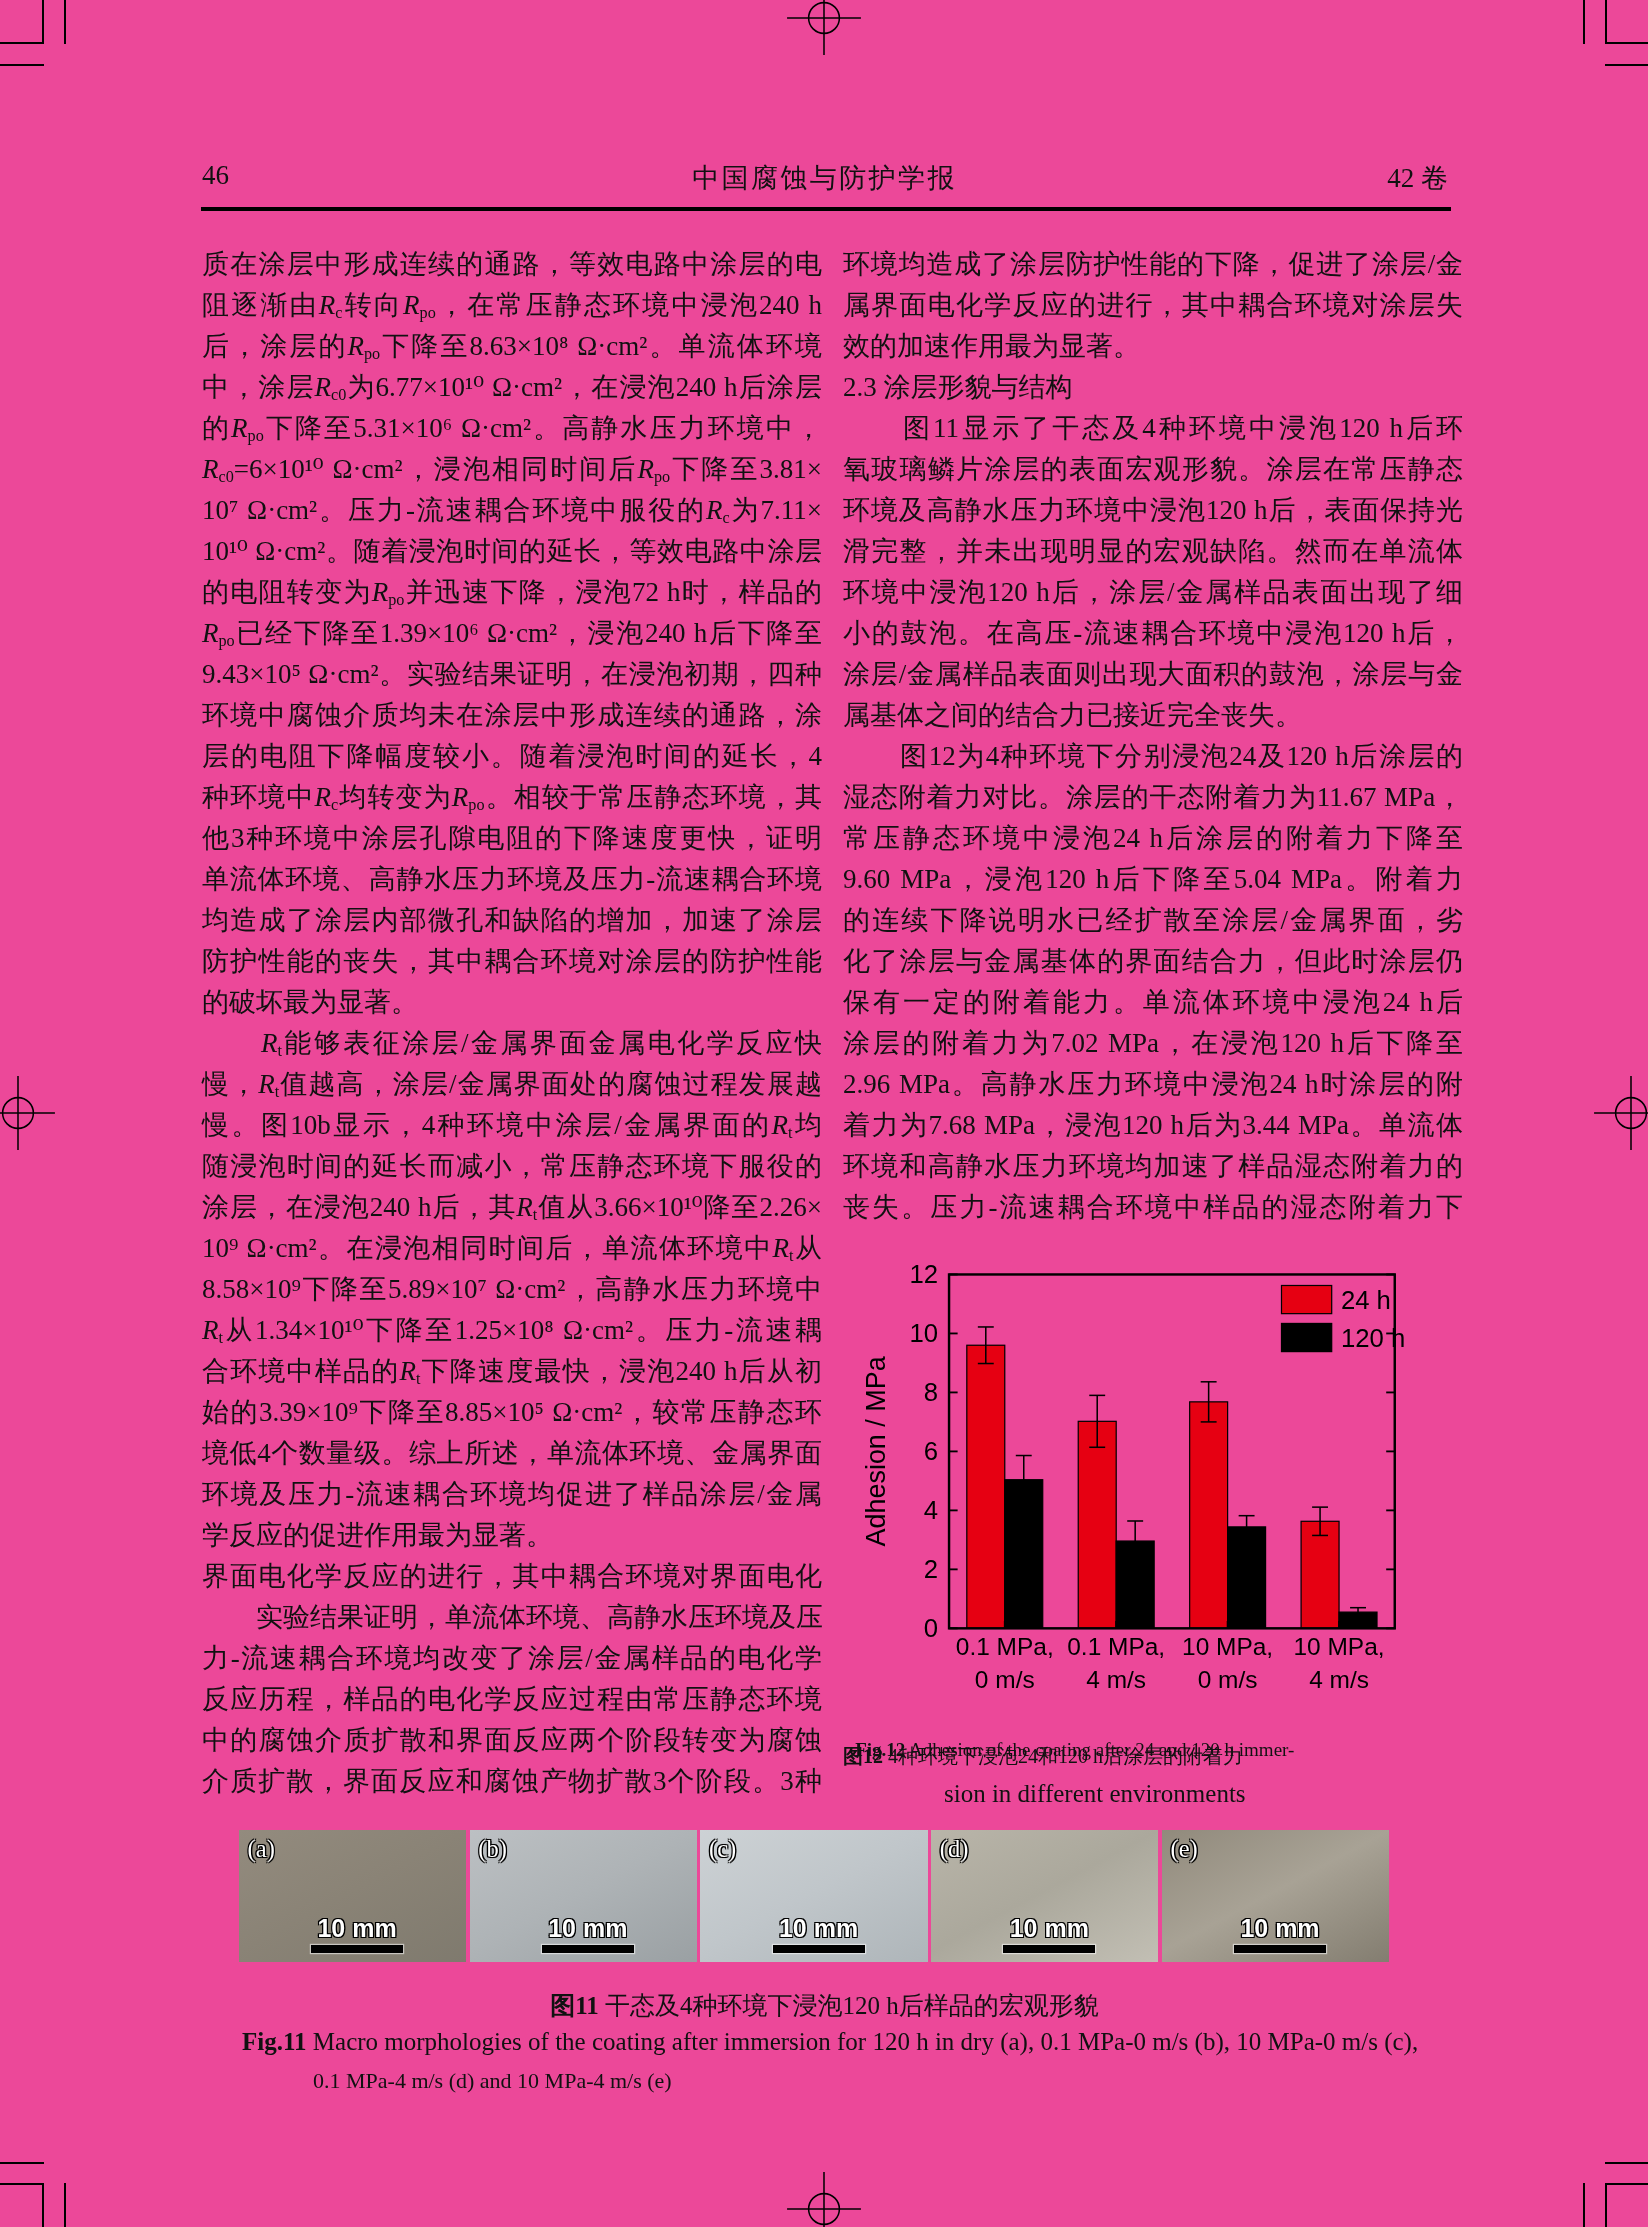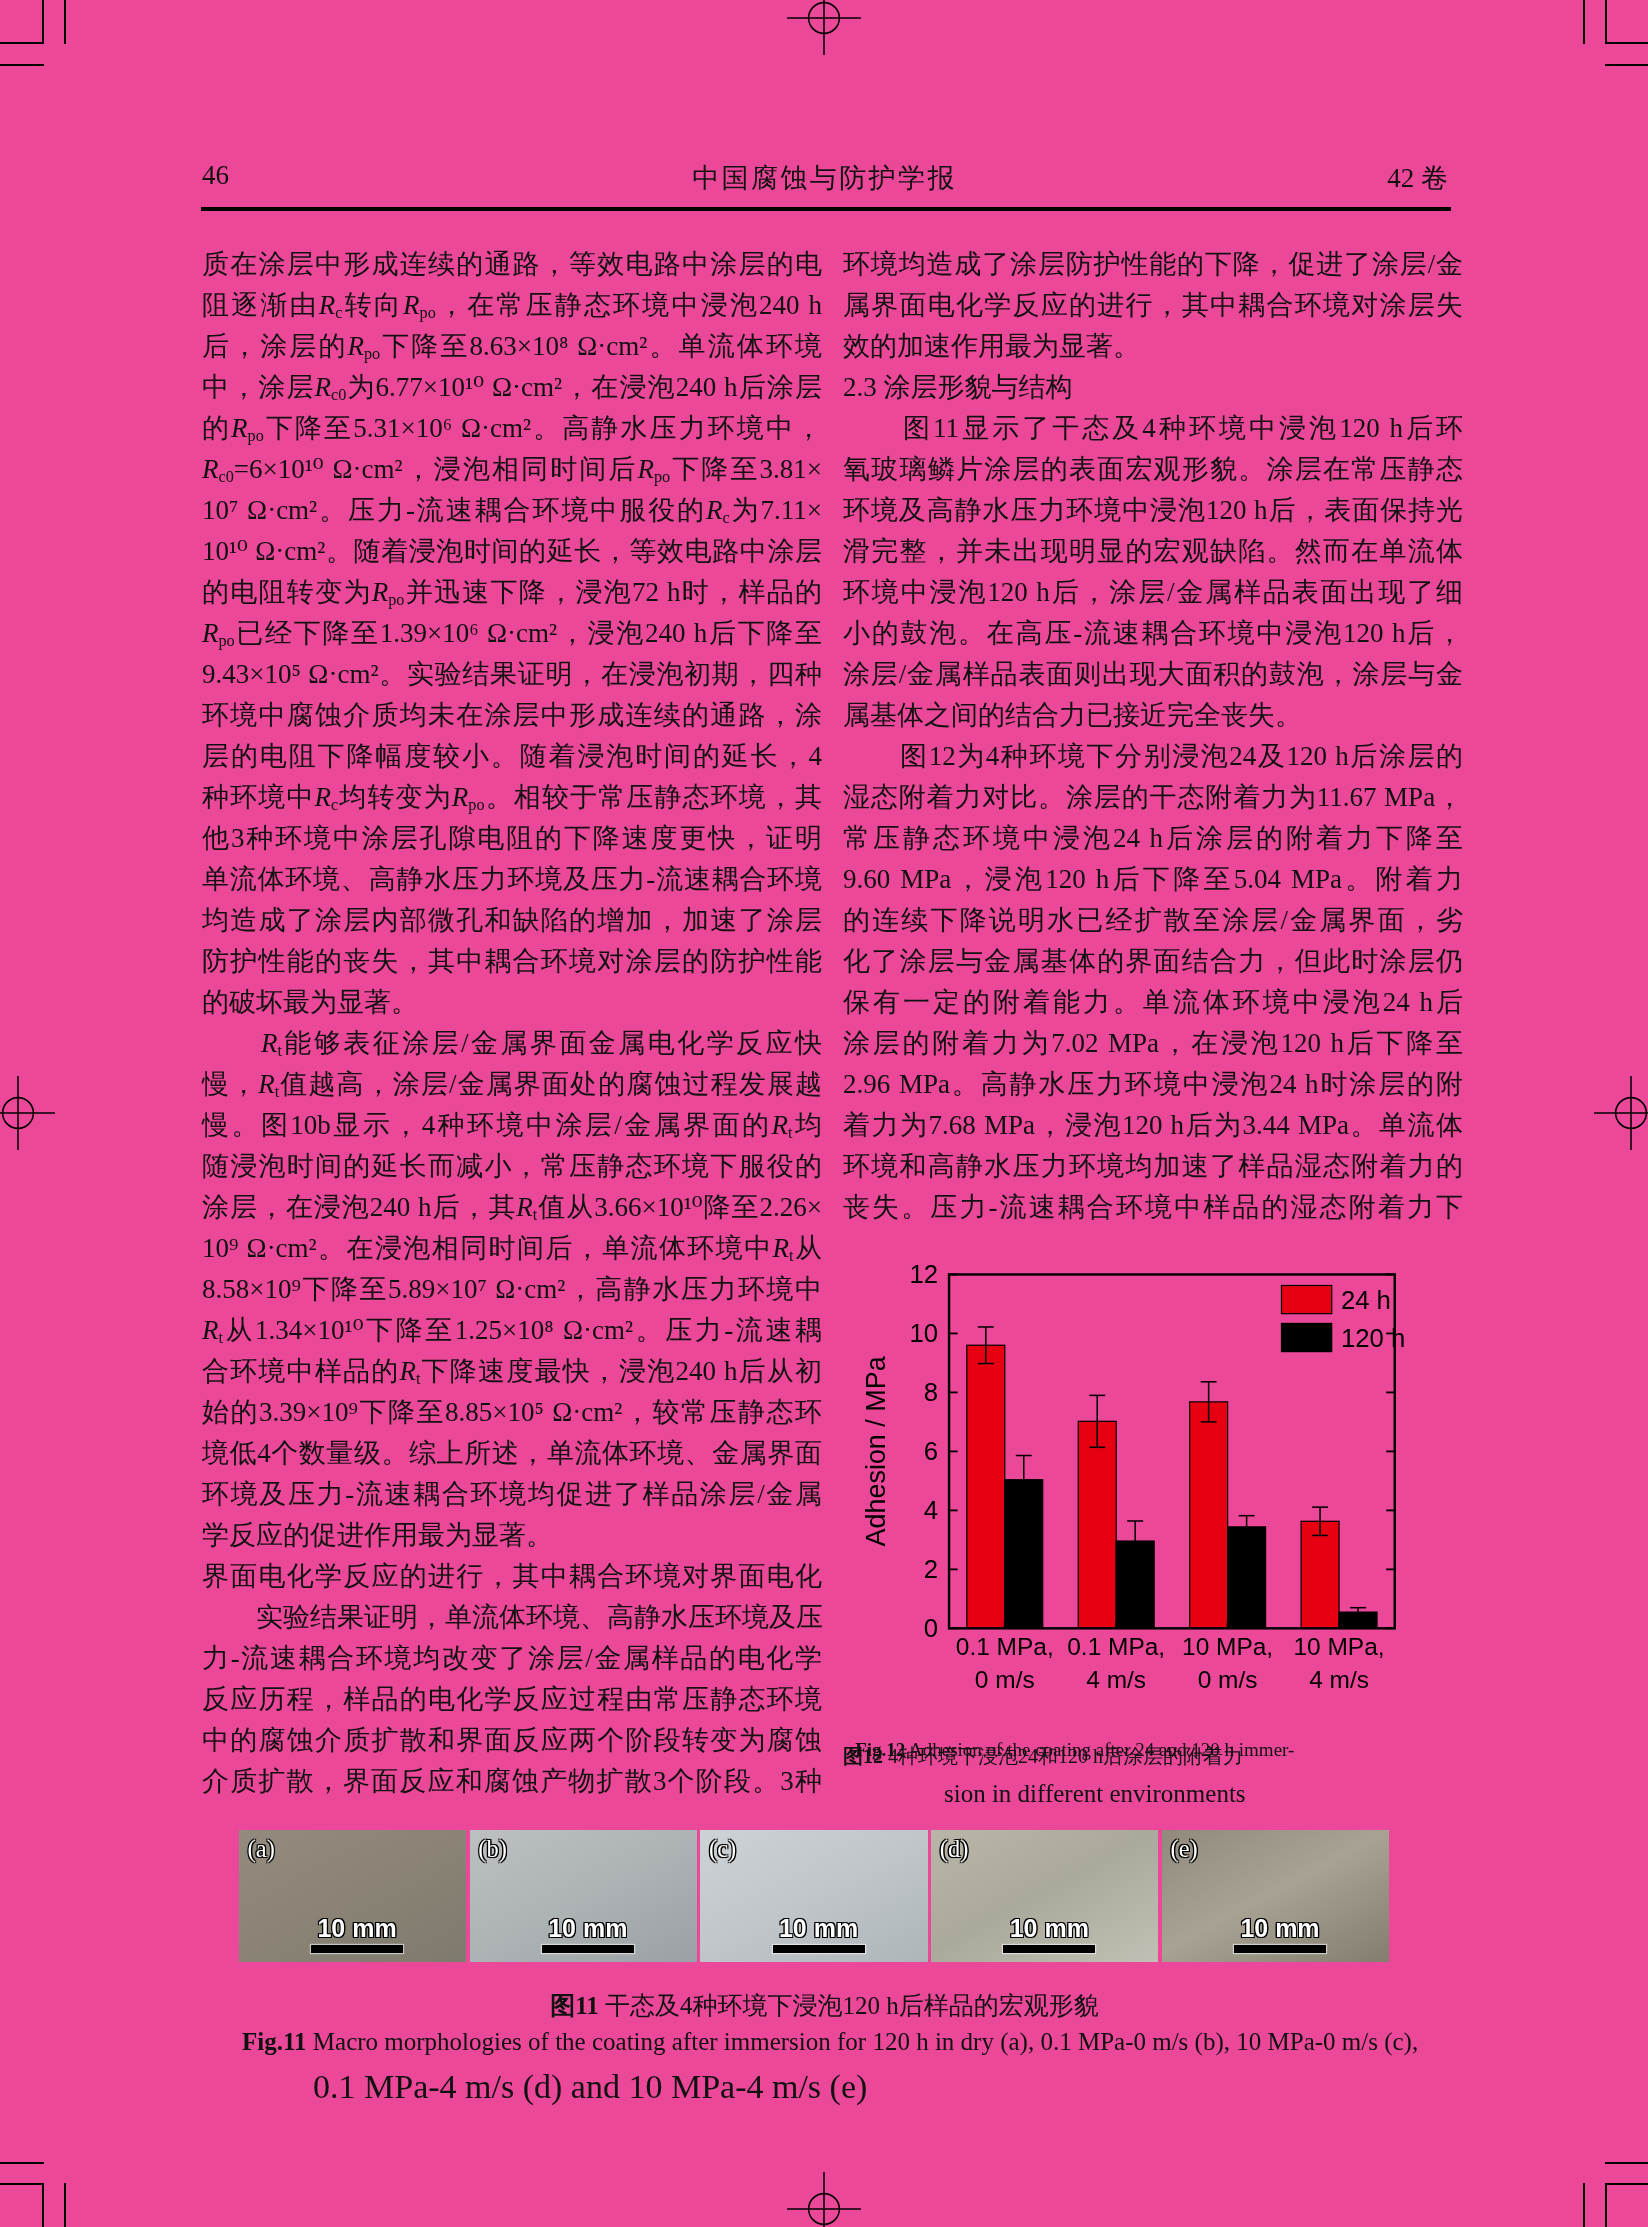--- a/index.html
+++ b/index.html
@@ -31,21 +31,21 @@
   .panel{position:relative;flex:1 1 0;overflow:hidden;}
   .panel-label{position:absolute;left:8.6px;top:4.9px;font-size:24.5px;color:#fff;font-family:"Liberation Serif",serif;
     text-shadow:-1.2px -1.2px 0 #000,1.2px -1.2px 0 #000,-1.2px 1.2px 0 #000,1.2px 1.2px 0 #000,0 0 1.8px #000;}
   .scale-group{position:absolute;left:52%;bottom:8.6px;transform:translateX(-50%);text-align:center;}
   .scale-text{display:block;font-size:25px;font-weight:700;color:#fff;font-family:"Liberation Sans",sans-serif;
     text-shadow:-1.2px -1.2px 0 #000,1.2px -1.2px 0 #000,-1.2px 1.2px 0 #000,1.2px 1.2px 0 #000;}
   .scale-bar{display:block;margin:2.4px auto 0 auto;width:92px;height:8px;background:#000;box-shadow:0 0 0 1.2px rgba(255,255,255,.55);}
   
   .fig11-cap-zh{position:absolute;left:0;right:0;top:1989px;text-align:center;font-size:25px;}
   .fig11-cap-en1{position:absolute;left:242px;top:2028px;width:1225px;font-size:25px;}
-  .fig11-cap-en2{position:absolute;left:313px;top:2068px;width:1163px;font-size:34px;}
+  .fig11-cap-en2{position:absolute;left:313px;top:2068px;width:1163px;font-size:22px;}
   
   .cropline{position:absolute;background:#000;}
   .regmark{position:absolute;width:80px;height:80px;}
 </style>
 </head>
 <body>
 
 <div class="page">
 
   <div class="hdr-pagenum">46</div>

